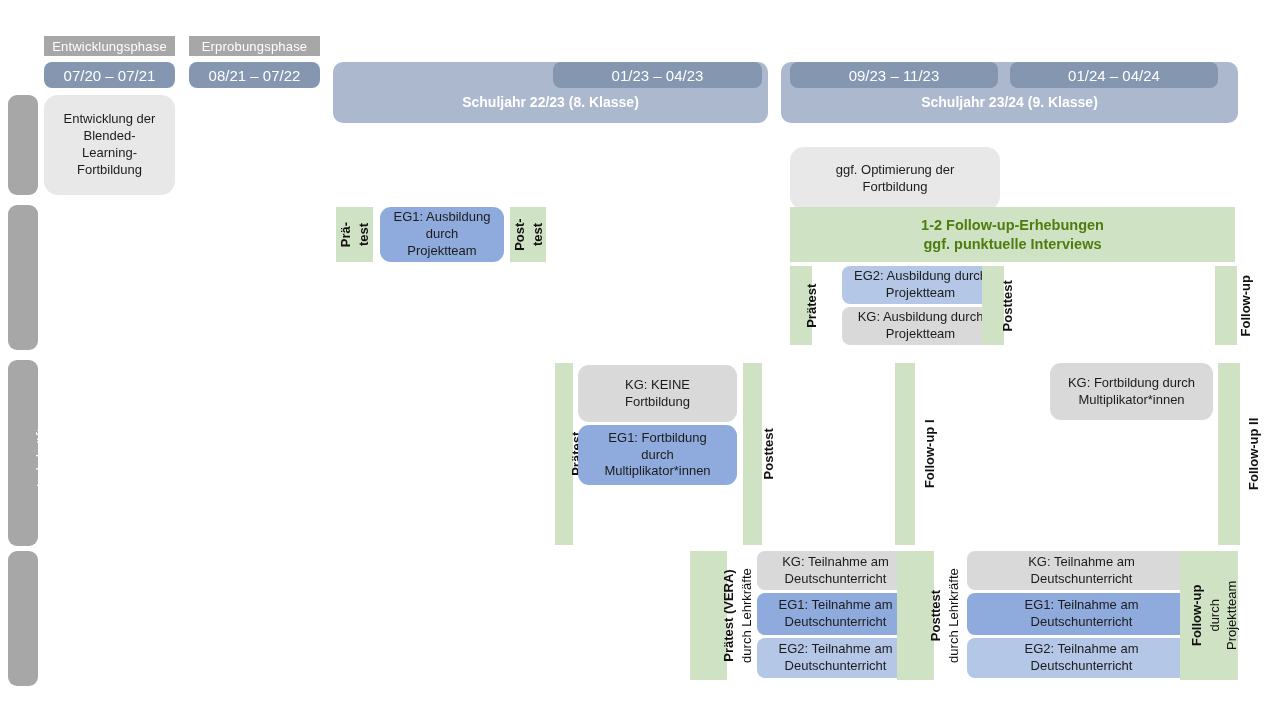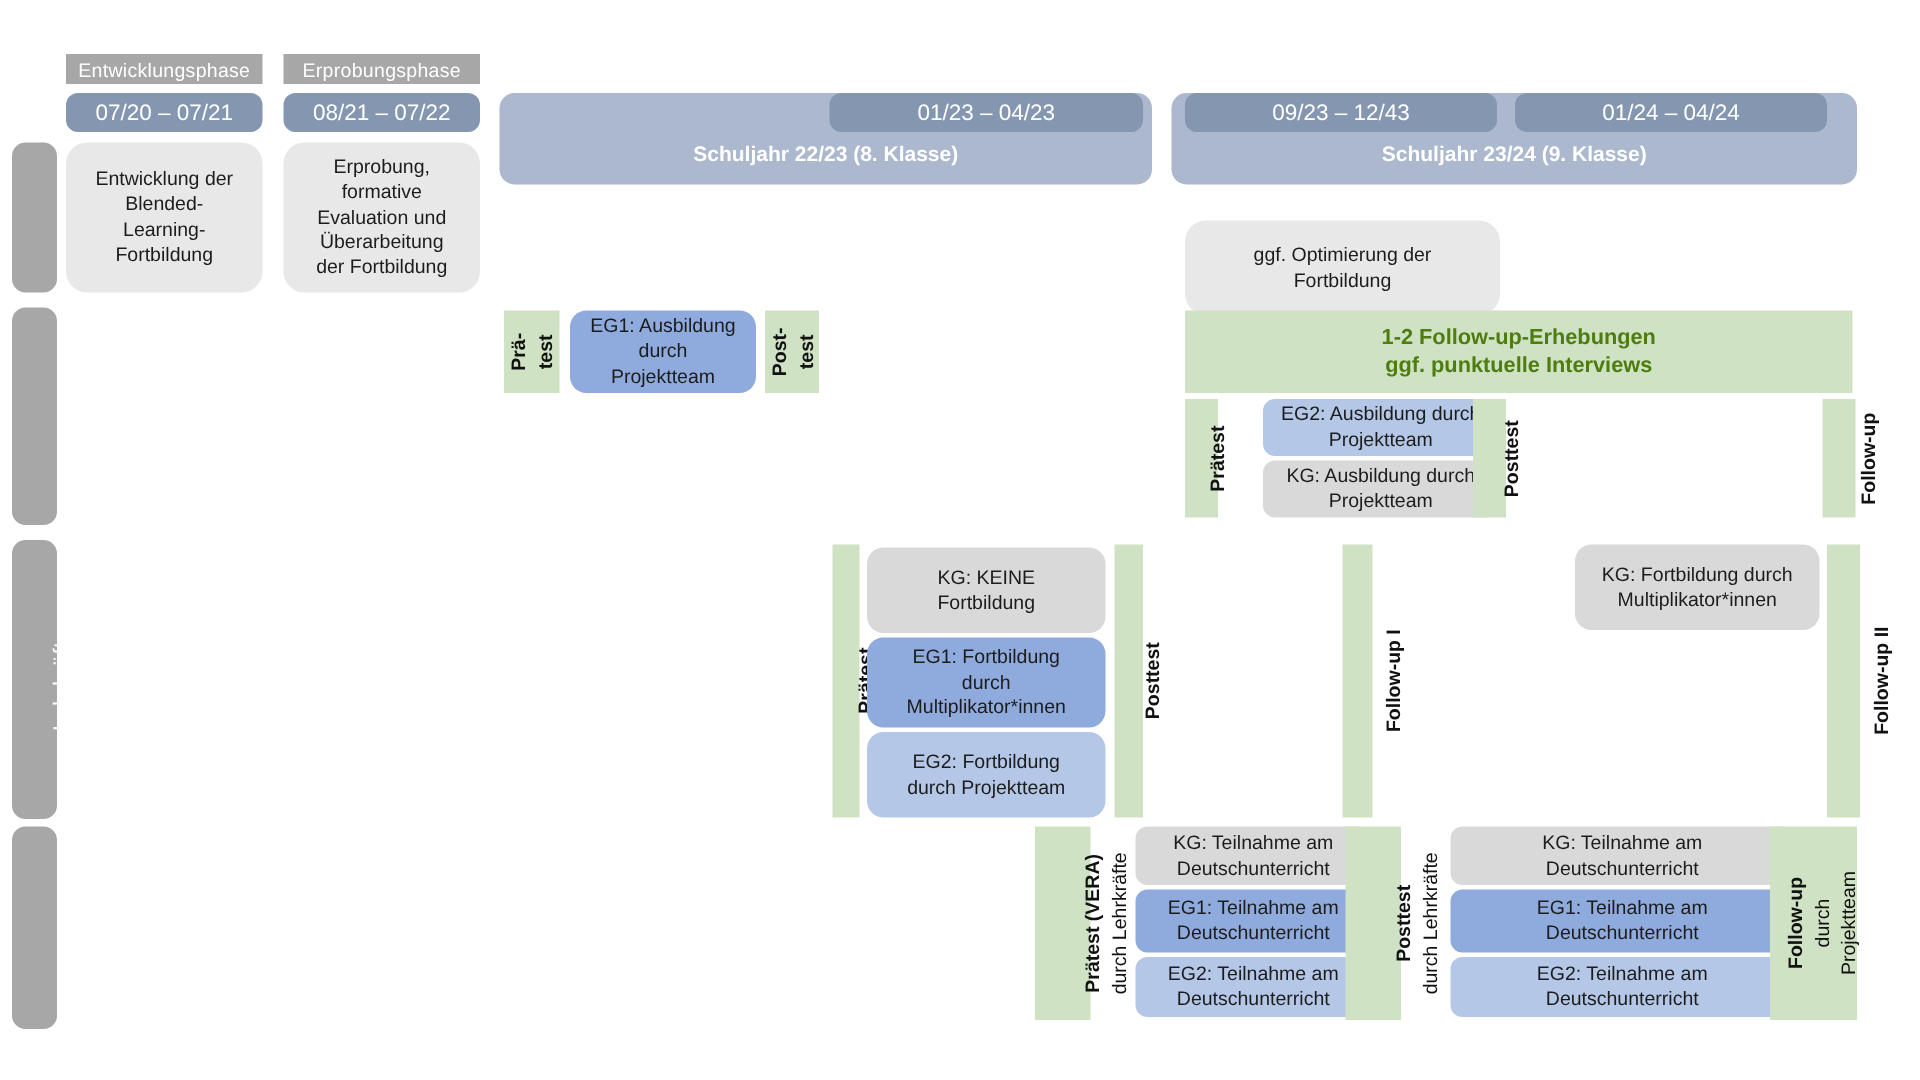--- a/index.html
+++ b/index.html
@@ -45,45 +45,40 @@
 
   <div class="abs phasebar" style="left:44px;top:36px;width:131px;height:20px;">Entwicklungsphase</div>
   <div class="abs phasebar" style="left:189px;top:36px;width:131px;height:20px;">Erprobungsphase</div>
 
   <div class="abs band" style="left:333px;top:62px;width:435px;height:61px;">Schuljahr 22/23 (8. Klasse)</div>
   <div class="abs band" style="left:781px;top:62px;width:457px;height:61px;">Schuljahr 23/24 (9. Klasse)</div>
 
   <div class="abs datebar" style="left:44px;top:62px;width:131px;height:26px;">07/20 – 07/21</div>
   <div class="abs datebar" style="left:189px;top:62px;width:131px;height:26px;">08/21 – 07/22</div>
   <div class="abs datebar" style="left:553px;top:62px;width:209px;height:26px;">01/23 – 04/23</div>
-  <div class="abs datebar" style="left:790px;top:62px;width:208px;height:26px;">09/23 – 12/43</div>
+  <div class="abs datebar" style="left:790px;top:62px;width:208px;height:26px;">09/23 – 11/23</div>
   <div class="abs datebar" style="left:1010px;top:62px;width:208px;height:26px;">01/24 – 04/24</div>
 
   <div class="abs side" style="left:8px;top:95px;width:30px;height:100px;">
     <span class="rot">Projektteam</span>
   </div>
   <div class="abs side" style="left:8px;top:205px;width:30px;height:145px;">
     <span class="rot">Multiplikator*innen</span>
   </div>
   <div class="abs side" style="left:8px;top:360px;width:30px;height:186px;">
     <span class="rot">Lehrkräfte</span>
   </div>
   <div class="abs side" style="left:8px;top:551px;width:30px;height:135px;">
     <span class="rot">Schüler*innen</span>
   </div>
 
   <div class="abs box graybox" style="left:44px;top:95px;width:131px;height:100px;">Entwicklung der
 Blended-
 Learning-
 Fortbildung</div>
-  <div class="abs box graybox" style="left:189px;top:95px;width:131px;height:100px;">Erprobung,
-formative
-Evaluation und
-Überarbeitung
-der Fortbildung</div>
   <div class="abs box graybox" style="left:790px;top:133px;width:210px;height:63px;margin-top:14px;">ggf. Optimierung der
 Fortbildung</div>
 
   <div class="abs vbar" style="left:336px;top:207px;width:37px;height:55px;">
     <span class="rot">Prä-
 test</span>
   </div>
   <div class="abs box eg1" style="left:380px;top:207px;width:124px;height:55px;">EG1: Ausbildung
 durch
 Projektteam</div>
@@ -109,22 +104,20 @@
   </div>
 
   <div class="abs vbar" style="left:555px;top:363px;width:18px;height:182px;">
     <span class="rot">Prätest</span>
   </div>
   <div class="abs box kg" style="left:578px;top:365px;width:159px;height:57px;">KG: KEINE
 Fortbildung</div>
   <div class="abs box eg1" style="left:578px;top:425px;width:159px;height:60px;">EG1: Fortbildung
 durch
 Multiplikator*innen</div>
-  <div class="abs box eg2" style="left:578px;top:488px;width:159px;height:57px;">EG2: Fortbildung
-durch Projektteam</div>
   <div class="abs vbar" style="left:743px;top:363px;width:19px;height:182px;">
     <span class="rot">Posttest</span>
   </div>
   <div class="abs vbar" style="left:895px;top:363px;width:20px;height:182px;">
     <span class="rot">Follow-up I</span>
   </div>
   <div class="abs box kg" style="left:1050px;top:363px;width:163px;height:57px;">KG: Fortbildung durch
 Multiplikator*innen</div>
   <div class="abs vbar" style="left:1218px;top:363px;width:22px;height:182px;">
     <span class="rot">Follow-up II</span>

